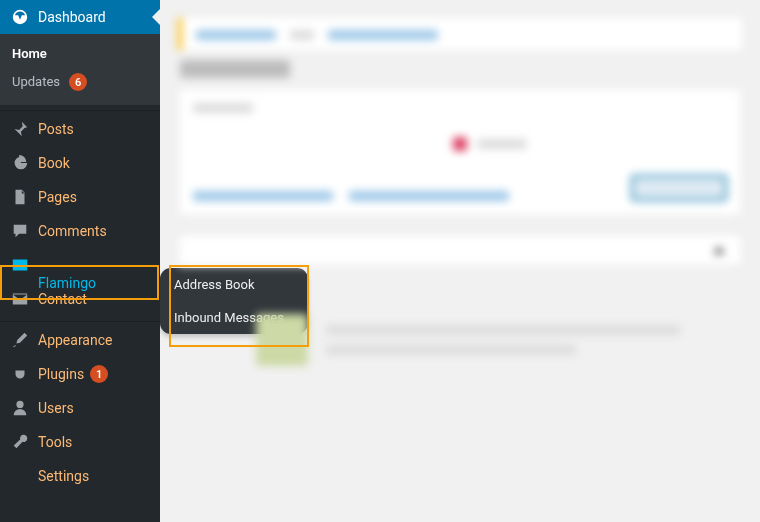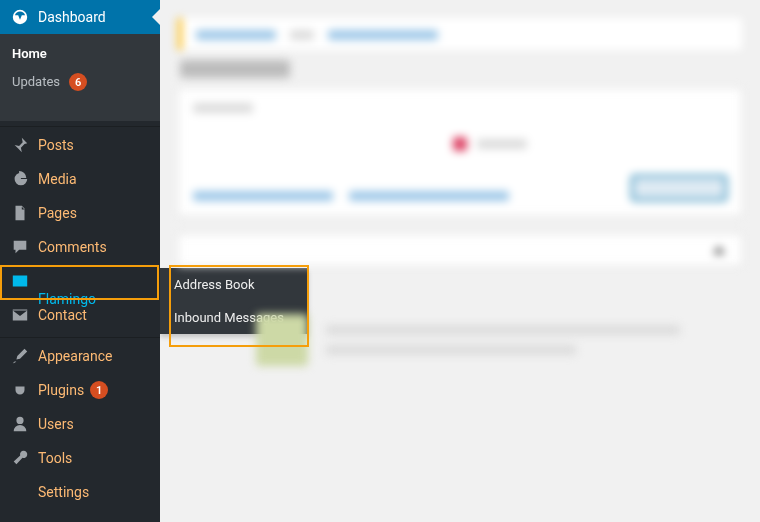--- a/index.html
+++ b/index.html
@@ -9,27 +9,27 @@
   .menu-item { display: flex; align-items: center; height: 34px; padding: 0 10px; cursor: pointer; position: relative; text-align: center; }
   .menu-item .icon { width: 20px; height: 20px; display: flex; align-items: center; justify-content: center; margin-right: 8px; }
   .menu-item .icon svg { width: 18px; height: 18px; fill: rgba(240,245,250,.6); }
   .menu-item .label { color: #fdba74; }
   .menu-item.current { background: #0073aa; }
   .menu-item.current .icon svg { fill: #fff; }
   .menu-item.current .label { color: #fff; }
   .menu-item.highlighted .label { color: #00b9eb; margin-top: 36px; }
   .menu-item.highlighted .icon svg { fill: #00b9eb; }
   .arrow-notch { position: absolute; right: -0px; top: 50%; transform: translateY(-50%); width: 0; height: 0; border-top: 8px solid transparent; border-bottom: 8px solid transparent; border-right: 8px solid #f1f1f1; }
-  .submenu { background: #32373c; padding: 6px 0 24px 0; }
+  .submenu { background: #32373c; padding: 6px 0 8px 0; }
   .submenu-item { padding: 6px 12px; font-size: 13px; cursor: pointer; }
   .submenu-item.active { font-weight: 600; color: #fff; }
   .submenu-item.inactive { color: rgba(240,245,250,.7); }
   .sep { height: 6px; background: transparent; border-bottom: 1px solid #1b1f22; margin-bottom: 1px; }
   .badge { display: inline-flex; align-items: center; justify-content: center; min-width: 18px; height: 18px; padding: 0 5px; background: #d54e21; color: #fff; border-radius: 9px; font-size: 11px; font-weight: 600; margin-left: 6px; }
-  .flyout { position: absolute; left: 160px; top: 268px; width: 148px; background: #32373c; color: #eee; box-shadow: 0 3px 5px rgba(0,0,0,.2); }
+  .flyout { position: absolute; left: 160px; top: 268px; width: 148px; background: #32373c; color: #eee; box-shadow: 0 3px 5px rgba(0,0,0,.2); border-radius: 11px; }
   .flyout-item { padding: 9px 14px; font-size: 13px; cursor: pointer; }
   .flyout-notch { position: absolute; left: -8px; top: 14px; width: 0; height: 0; border-top: 8px solid transparent; border-bottom: 8px solid transparent; border-right: 8px solid #32373c; }
   .highlight-box-1 { position: absolute; left: 0; top: 265px; width: 159px; height: 35px; border: 2px solid #f59e0b; pointer-events: none; z-index: 10; }
   .highlight-box-2 { position: absolute; left: 169px; top: 265px; width: 140px; height: 82px; border: 2px solid #f59e0b; pointer-events: none; z-index: 10; }
   .content { flex: 1; position: relative; padding: 18px; }
   .content .blurred { filter: blur(4px); }
   .card { background: #fff; border: 1px solid #e4e4e4; border-radius: 0; }
   .notice { border-left: 4px solid #ffb900; background: #fff; padding: 12px 14px; margin-bottom: 10px; height: 32px; }
   .card-a { margin-top: 10px; height: 128px; padding: 14px; display: flex; flex-direction: column; justify-content: space-between; }
   .card-a .row1 { display: flex; gap: 10px; align-items: center; }
@@ -78,21 +78,21 @@
       </span>
       <span class="label">Posts</span>
     </div>
 
     <div class="menu-item">
       <span class="icon">
         <svg viewBox="0 0 20 20">
             <path d="M11 3a7 7 0 1 0 7 7h-7zM9 1v8h8A8 8 0 0 0 9 1z"></path>
           </svg>
       </span>
-      <span class="label">Media</span>
+      <span class="label">Book</span>
     </div>
 
     <div class="menu-item">
       <span class="icon">
         <svg viewBox="0 0 20 20">
             <path d="M5 2h7l3 3v13H5zM12 3v3h3"></path>
           </svg>
       </span>
       <span class="label">Pages</span>
     </div>

